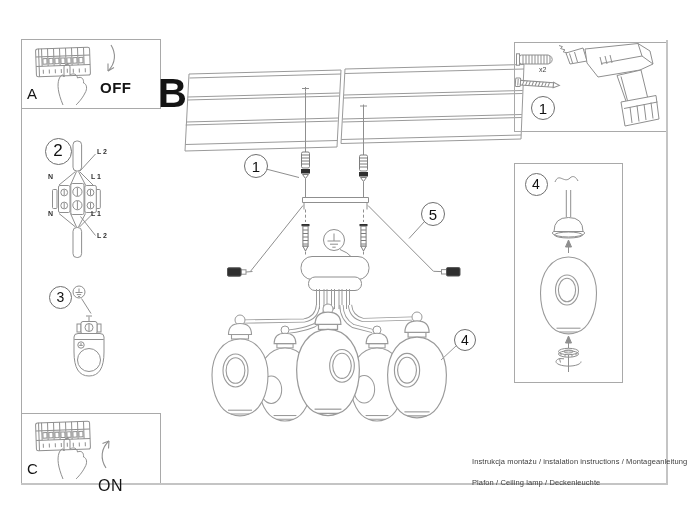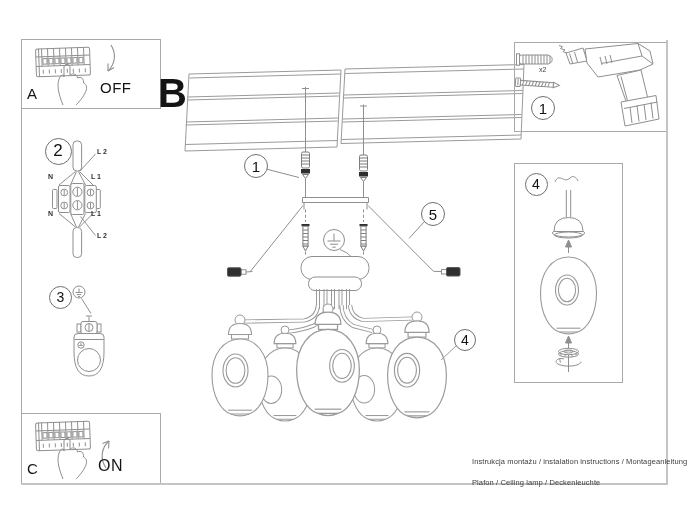--- a/index.html
+++ b/index.html
@@ -285,24 +285,24 @@
 
   <div class="box" style="left:21px;top:39px;width:138px;height:68px;"></div>
   <div class="box" style="left:21px;top:413px;width:138px;height:70px;"></div>
   <div class="abs" style="left:21px;top:107px;width:1px;height:306px;background:#a9a9a9;"></div>
   <div class="box" style="left:514px;top:42px;width:153px;height:88px;border-right:none;"></div>
   <div class="box" style="left:514px;top:163px;width:107px;height:218px;"></div>
   <div class="edge" style="left:666px;top:40px;width:2px;height:445px;"></div>
   <div class="edge" style="left:21px;top:483px;width:647px;height:2px;"></div>
 
   <span class="lbl" style="left:27px;top:85px;font-size:15px;">A</span>
-  <span class="lbl" style="left:100px;top:79px;font-size:15px;font-weight:400;letter-spacing:0.5px;">OFF</span>
+  <span class="lbl" style="left:100px;top:79px;font-size:15px;font-weight:700;letter-spacing:0.5px;">OFF</span>
   <span class="lbl" style="left:158px;top:71px;font-size:40px;font-weight:700;">B</span>
   <span class="lbl" style="left:27px;top:460px;font-size:15px;">C</span>
-  <span class="lbl" style="left:98px;top:457px;font-size:16px;font-weight:500;letter-spacing:0.5px;">ON</span>
+  <span class="lbl" style="left:98px;top:477px;font-size:16px;font-weight:500;letter-spacing:0.5px;">ON</span>
   <span class="lbl" style="left:539px;top:66px;font-size:7px;color:#444;">x2</span>
 
   <div class="circ" style="left:44.5px;top:137.5px;width:25px;height:25px;font-size:17px;">2</div>
   <div class="circ" style="left:49px;top:285.5px;width:21px;height:21px;font-size:14px;">3</div>
   <div class="circ" style="left:244px;top:154px;width:22px;height:22px;font-size:15px;">1</div>
   <div class="circ" style="left:421px;top:202px;width:22px;height:22px;font-size:15px;">5</div>
   <div class="circ" style="left:454px;top:329px;width:20px;height:20px;font-size:14px;">4</div>
   <div class="circ" style="left:531px;top:96px;width:22px;height:22px;font-size:15px;">1</div>
   <div class="circ" style="left:524.5px;top:172.5px;width:21px;height:21px;font-size:14px;">4</div>
 

